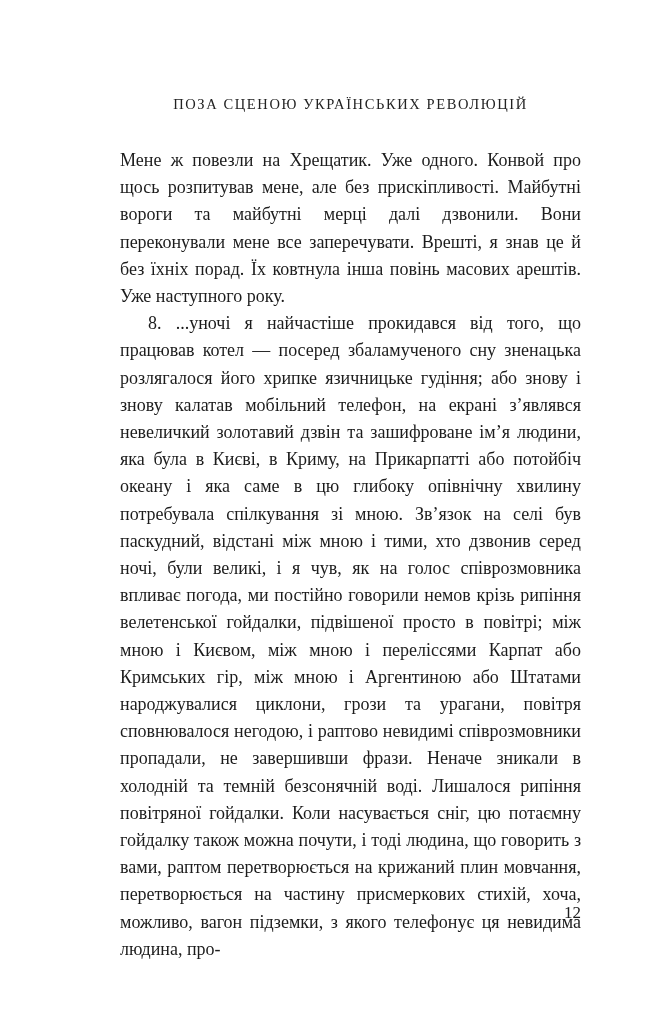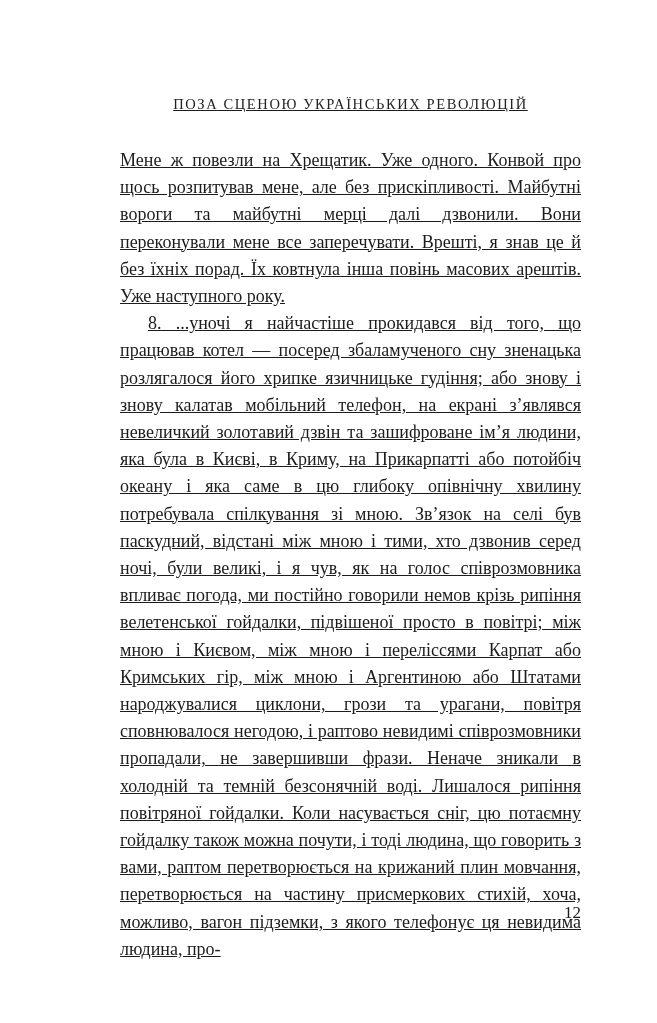--- a/index.html
+++ b/index.html
@@ -17,21 +17,20 @@
   }
   .page {
     position: absolute;
     top: 0;
     left: 0;
     width: 657px;
     height: 841px;
     box-sizing: border-box;
     padding: 96px 76px 0 120px; 
     background: #ffffff;
-    text-decoration: underline;
   }
   .running-header {
     text-align: center;
     font-size: 14.5px;
     letter-spacing: 1.6px;
     font-weight: normal;
     color: #222222;
     margin: 0 0 34px 0;
     white-space: nowrap;
   }

